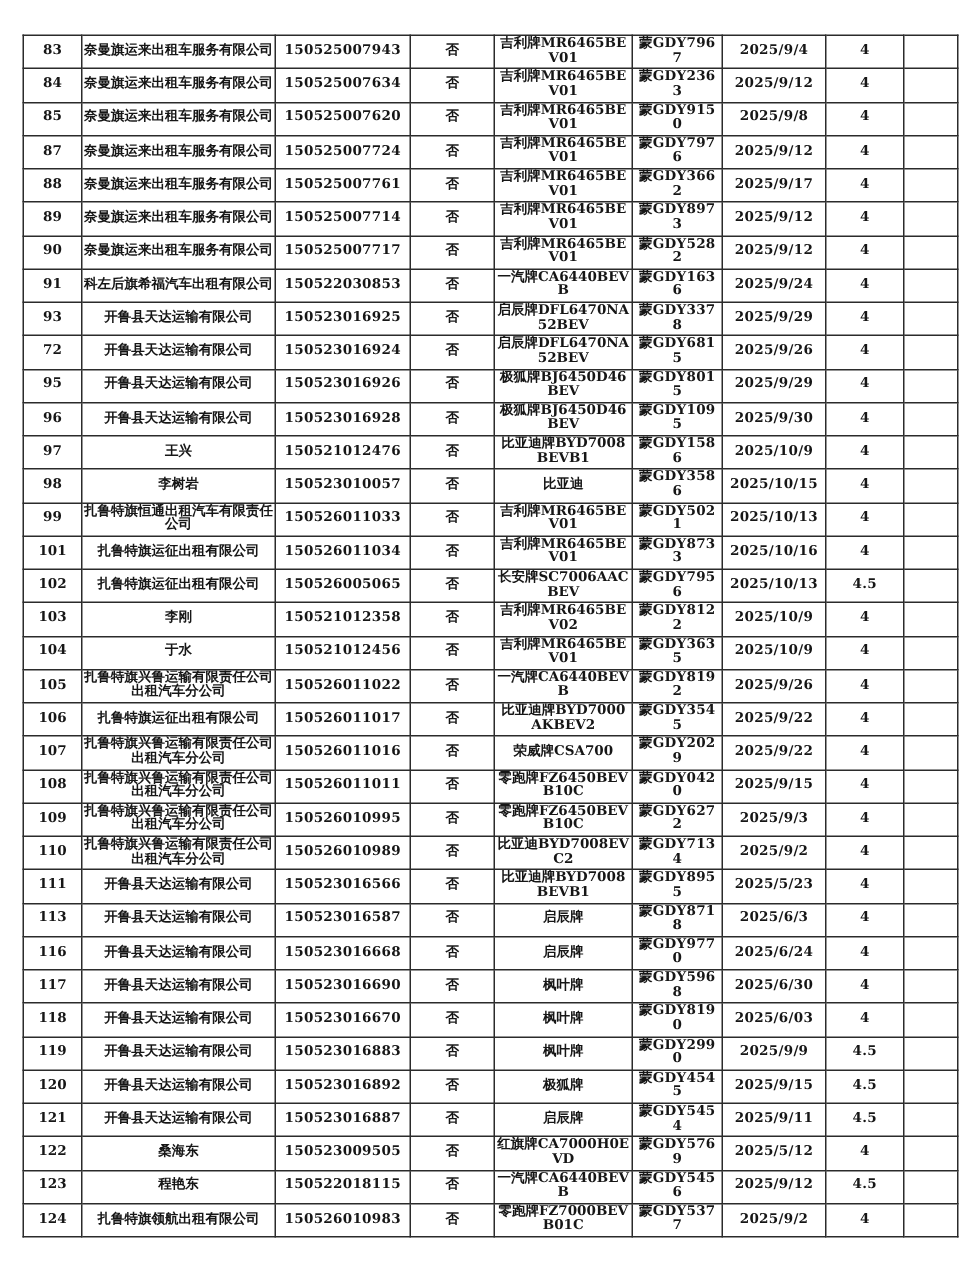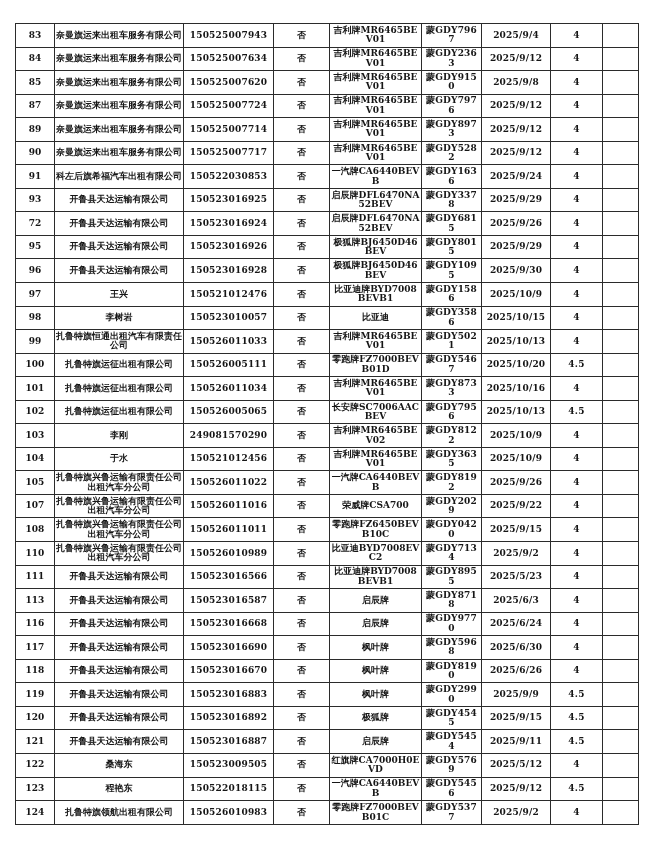--- a/index.html
+++ b/index.html
@@ -85,20 +85,31 @@
           <td class="c-company">奈曼旗运来出租车服务有限公司</td>
           <td class="c-license_no">150525007724</td>
           <td class="c-cross_region">否</td>
           <td class="c-vehicle_model">吉利牌MR6465BEV01</td>
           <td class="c-plate_no">蒙GDY7976</td>
           <td class="c-date">2025/9/12</td>
           <td class="c-seats">4</td>
           <td class="c-blank"></td>
         </tr>
         <tr>
+          <td class="c-no">88</td>
+          <td class="c-company">奈曼旗运来出租车服务有限公司</td>
+          <td class="c-license_no">150525007761</td>
+          <td class="c-cross_region">否</td>
+          <td class="c-vehicle_model">吉利牌MR6465BEV01</td>
+          <td class="c-plate_no">蒙GDY3662</td>
+          <td class="c-date">2025/9/17</td>
+          <td class="c-seats">4</td>
+          <td class="c-blank"></td>
+        </tr>
+        <tr>
           <td class="c-no">89</td>
           <td class="c-company">奈曼旗运来出租车服务有限公司</td>
           <td class="c-license_no">150525007714</td>
           <td class="c-cross_region">否</td>
           <td class="c-vehicle_model">吉利牌MR6465BEV01</td>
           <td class="c-plate_no">蒙GDY8973</td>
           <td class="c-date">2025/9/12</td>
           <td class="c-seats">4</td>
           <td class="c-blank"></td>
         </tr>
@@ -192,31 +203,20 @@
         </tr>
         <tr>
           <td class="c-no">99</td>
           <td class="c-company">扎鲁特旗恒通出租汽车有限责任公司</td>
           <td class="c-license_no">150526011033</td>
           <td class="c-cross_region">否</td>
           <td class="c-vehicle_model">吉利牌MR6465BEV01</td>
           <td class="c-plate_no">蒙GDY5021</td>
           <td class="c-date">2025/10/13</td>
           <td class="c-seats">4</td>
-          <td class="c-blank"></td>
-        </tr>
-        <tr>
-          <td class="c-no">100</td>
-          <td class="c-company">扎鲁特旗运征出租有限公司</td>
-          <td class="c-license_no">150526005111</td>
-          <td class="c-cross_region">否</td>
-          <td class="c-vehicle_model">零跑牌FZ7000BEVB01D</td>
-          <td class="c-plate_no">蒙GDY5467</td>
-          <td class="c-date">2025/10/20</td>
-          <td class="c-seats">4.5</td>
           <td class="c-blank"></td>
         </tr>
         <tr>
           <td class="c-no">101</td>
           <td class="c-company">扎鲁特旗运征出租有限公司</td>
           <td class="c-license_no">150526011034</td>
           <td class="c-cross_region">否</td>
           <td class="c-vehicle_model">吉利牌MR6465BEV01</td>
           <td class="c-plate_no">蒙GDY8733</td>
           <td class="c-date">2025/10/16</td>
@@ -230,21 +230,21 @@
           <td class="c-cross_region">否</td>
           <td class="c-vehicle_model">长安牌SC7006AACBEV</td>
           <td class="c-plate_no">蒙GDY7956</td>
           <td class="c-date">2025/10/13</td>
           <td class="c-seats">4.5</td>
           <td class="c-blank"></td>
         </tr>
         <tr>
           <td class="c-no">103</td>
           <td class="c-company">李刚</td>
-          <td class="c-license_no">249081570290</td>
+          <td class="c-license_no">150521012358</td>
           <td class="c-cross_region">否</td>
           <td class="c-vehicle_model">吉利牌MR6465BEV02</td>
           <td class="c-plate_no">蒙GDY8122</td>
           <td class="c-date">2025/10/9</td>
           <td class="c-seats">4</td>
           <td class="c-blank"></td>
         </tr>
         <tr>
           <td class="c-no">104</td>
           <td class="c-company">于水</td>
@@ -261,20 +261,31 @@
           <td class="c-company">扎鲁特旗兴鲁运输有限责任公司出租汽车分公司</td>
           <td class="c-license_no">150526011022</td>
           <td class="c-cross_region">否</td>
           <td class="c-vehicle_model">一汽牌CA6440BEVB</td>
           <td class="c-plate_no">蒙GDY8192</td>
           <td class="c-date">2025/9/26</td>
           <td class="c-seats">4</td>
           <td class="c-blank"></td>
         </tr>
         <tr>
+          <td class="c-no">106</td>
+          <td class="c-company">扎鲁特旗运征出租有限公司</td>
+          <td class="c-license_no">150526011017</td>
+          <td class="c-cross_region">否</td>
+          <td class="c-vehicle_model">比亚迪牌BYD7000AKBEV2</td>
+          <td class="c-plate_no">蒙GDY3545</td>
+          <td class="c-date">2025/9/22</td>
+          <td class="c-seats">4</td>
+          <td class="c-blank"></td>
+        </tr>
+        <tr>
           <td class="c-no">107</td>
           <td class="c-company">扎鲁特旗兴鲁运输有限责任公司出租汽车分公司</td>
           <td class="c-license_no">150526011016</td>
           <td class="c-cross_region">否</td>
           <td class="c-vehicle_model">荣威牌CSA700</td>
           <td class="c-plate_no">蒙GDY2029</td>
           <td class="c-date">2025/9/22</td>
           <td class="c-seats">4</td>
           <td class="c-blank"></td>
         </tr>
@@ -283,20 +294,31 @@
           <td class="c-company">扎鲁特旗兴鲁运输有限责任公司出租汽车分公司</td>
           <td class="c-license_no">150526011011</td>
           <td class="c-cross_region">否</td>
           <td class="c-vehicle_model">零跑牌FZ6450BEVB10C</td>
           <td class="c-plate_no">蒙GDY0420</td>
           <td class="c-date">2025/9/15</td>
           <td class="c-seats">4</td>
           <td class="c-blank"></td>
         </tr>
         <tr>
+          <td class="c-no">109</td>
+          <td class="c-company">扎鲁特旗兴鲁运输有限责任公司出租汽车分公司</td>
+          <td class="c-license_no">150526010995</td>
+          <td class="c-cross_region">否</td>
+          <td class="c-vehicle_model">零跑牌FZ6450BEVB10C</td>
+          <td class="c-plate_no">蒙GDY6272</td>
+          <td class="c-date">2025/9/3</td>
+          <td class="c-seats">4</td>
+          <td class="c-blank"></td>
+        </tr>
+        <tr>
           <td class="c-no">110</td>
           <td class="c-company">扎鲁特旗兴鲁运输有限责任公司出租汽车分公司</td>
           <td class="c-license_no">150526010989</td>
           <td class="c-cross_region">否</td>
           <td class="c-vehicle_model">比亚迪BYD7008EVC2</td>
           <td class="c-plate_no">蒙GDY7134</td>
           <td class="c-date">2025/9/2</td>
           <td class="c-seats">4</td>
           <td class="c-blank"></td>
         </tr>
@@ -344,21 +366,21 @@
           <td class="c-seats">4</td>
           <td class="c-blank"></td>
         </tr>
         <tr>
           <td class="c-no">118</td>
           <td class="c-company">开鲁县天达运输有限公司</td>
           <td class="c-license_no">150523016670</td>
           <td class="c-cross_region">否</td>
           <td class="c-vehicle_model">枫叶牌</td>
           <td class="c-plate_no">蒙GDY8190</td>
-          <td class="c-date">2025/6/26</td>
+          <td class="c-date">2025/6/03</td>
           <td class="c-seats">4</td>
           <td class="c-blank"></td>
         </tr>
         <tr>
           <td class="c-no">119</td>
           <td class="c-company">开鲁县天达运输有限公司</td>
           <td class="c-license_no">150523016883</td>
           <td class="c-cross_region">否</td>
           <td class="c-vehicle_model">枫叶牌</td>
           <td class="c-plate_no">蒙GDY2990</td>

